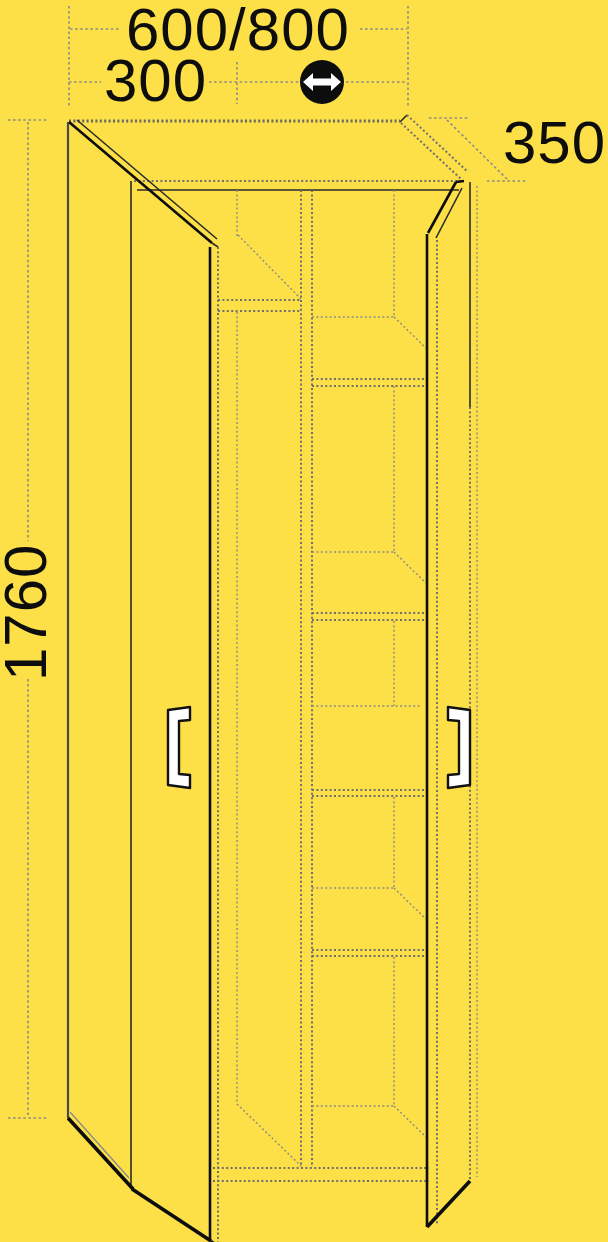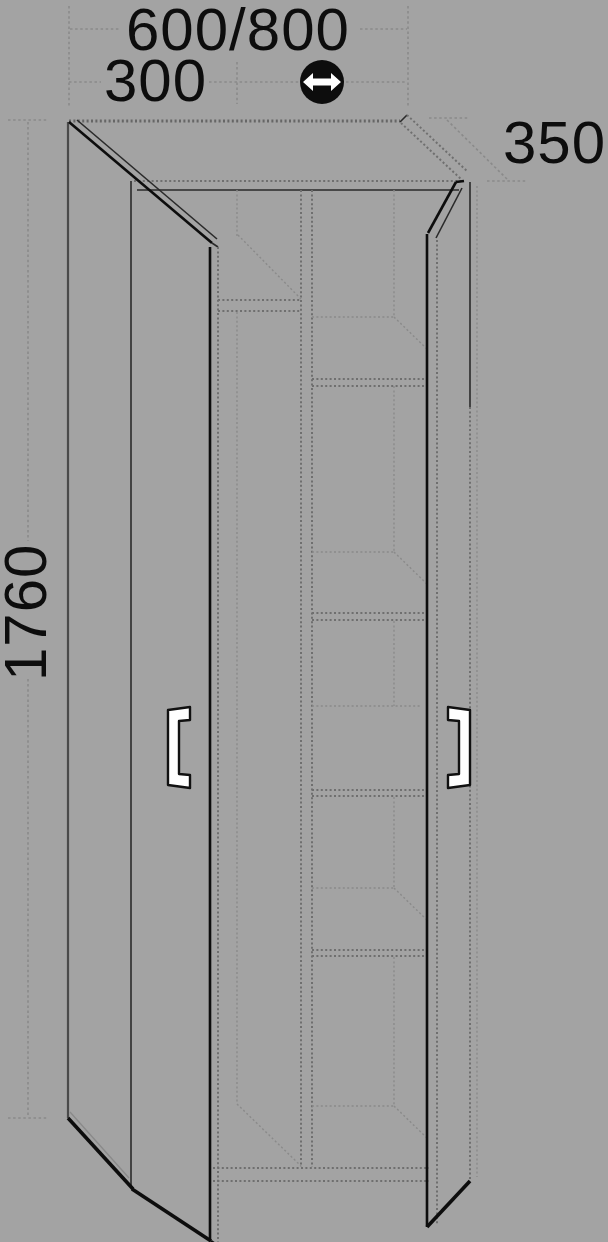--- a/index.html
+++ b/index.html
@@ -1,16 +1,16 @@
 <!DOCTYPE html>
 <html><head>
 <meta charset="utf-8">
 <style>
   html,body{margin:0;padding:0;background:#fff;}
-  #stage{position:relative;width:608px;height:1242px;background:#a3a3a3;overflow:hidden;
+  #stage{position:relative;width:608px;height:1242px;background:#fde047;overflow:hidden;
          font-family:"Liberation Sans",sans-serif;}
   svg{display:block}
   .dim{stroke:#8a8a8a;stroke-width:1.6;stroke-dasharray:2.5 2.6;fill:none}
   .dot1{stroke:#8a8a8a;stroke-width:1.4;stroke-dasharray:2 2.4;fill:none}
   .dot2{stroke:#6f6f6f;stroke-width:2;stroke-dasharray:2 2.4;fill:none}
   .dot3{stroke:#666;stroke-width:3;stroke-dasharray:2 2.4;fill:none}
   .sol1{stroke:#2a2a2a;stroke-width:1.6;fill:none}
   .solG{stroke:#8a8a8a;stroke-width:1.3;fill:none}
   .sol2{stroke:#0d0d0d;stroke-width:2.6;fill:none}
   .sol3{stroke:#0d0d0d;stroke-width:3.6;fill:none}

